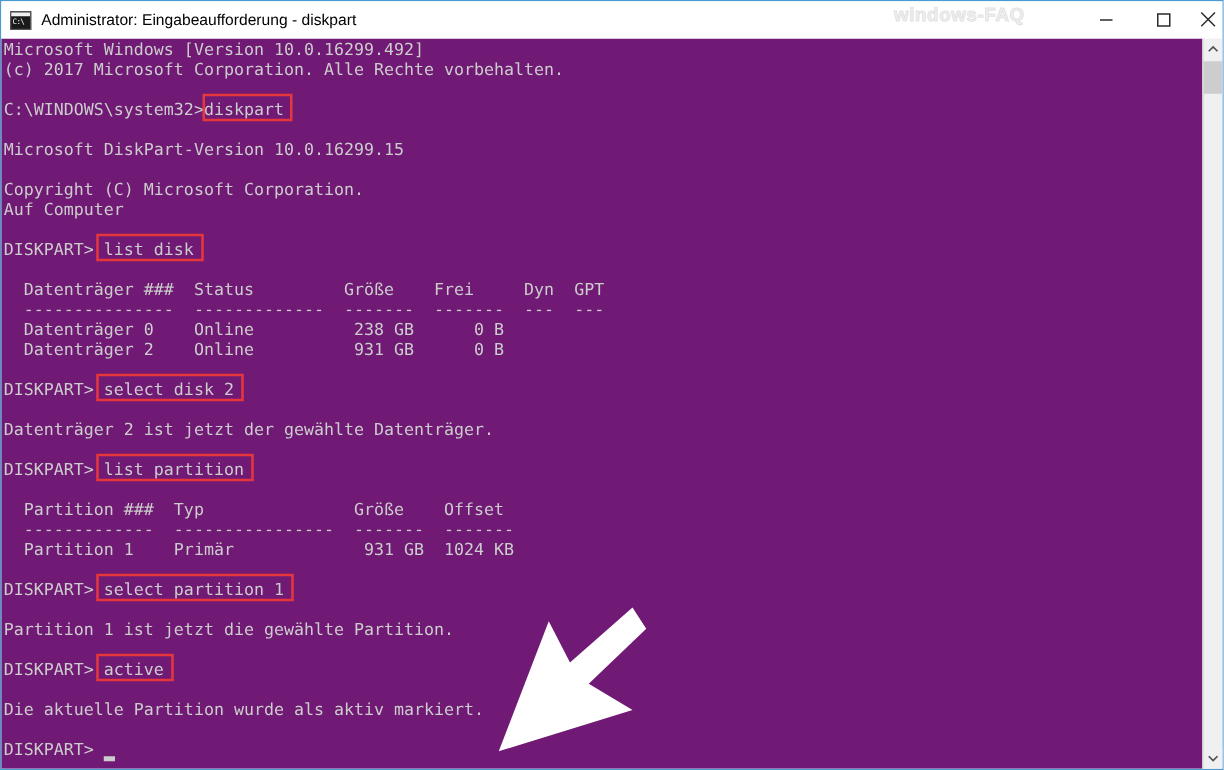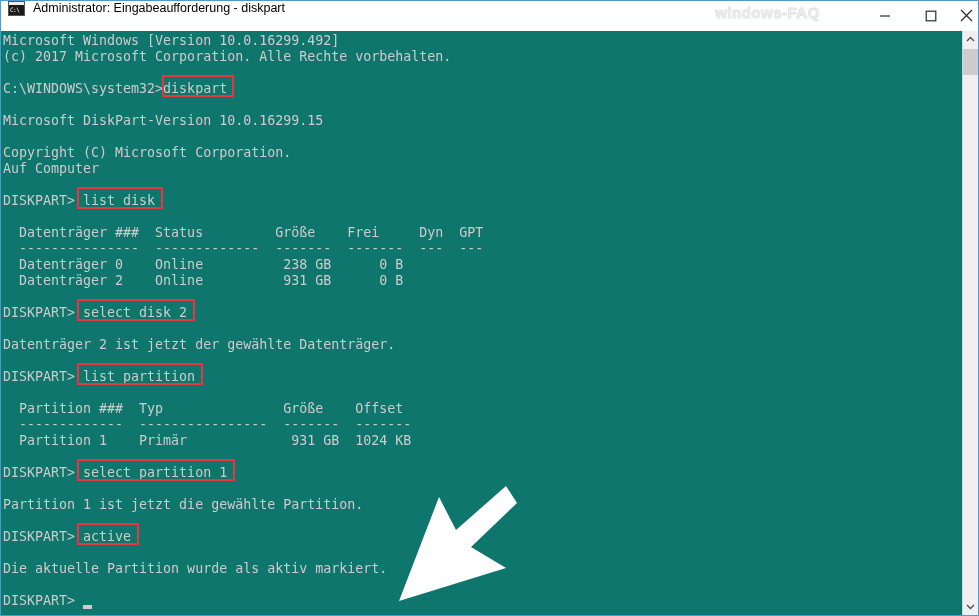--- a/index.html
+++ b/index.html
@@ -20,21 +20,21 @@
     overflow: hidden;
   }
   
   #titlebar {
     position: absolute;
     left: 0; top: 0;
     width: 977px;
     height: 30px;
     background: #ffffff;
     display: flex;
-    align-items: flex-start;
+    align-items: center;
   }
   #app-icon {
     width: 17px;
     height: 15px;
     margin-left: 7px;
     margin-right: 8px;
     background: #1a1a1a;
     border: 1px solid #555;
     box-sizing: border-box;
     position: relative;
@@ -192,21 +192,21 @@
       </svg>
     </div>
     <div class="caption-btn" id="btn-close">
       <svg width="13" height="13" viewBox="0 0 13 13">
         <line x1="1" y1="1" x2="12" y2="12" stroke="#2b2b2b" stroke-width="1.2"></line>
         <line x1="12" y1="1" x2="1" y2="12" stroke="#2b2b2b" stroke-width="1.2"></line>
       </svg>
     </div>
   </div>
 
-  <div id="console" style="background: #0f766e;">
+  <div id="console" style="background: #701a75;">
     <div id="console-text" style="color: rgb(204, 204, 204);"><div class="cline">Microsoft Windows [Version 10.0.16299.492]</div><div class="cline">(c) 2017 Microsoft Corporation. Alle Rechte vorbehalten.</div><div class="cline"></div><div class="cline">C:\WINDOWS\system32&gt;diskpart</div><div class="cline"></div><div class="cline">Microsoft DiskPart-Version 10.0.16299.15</div><div class="cline"></div><div class="cline">Copyright (C) Microsoft Corporation.</div><div class="cline">Auf Computer</div><div class="cline"></div><div class="cline">DISKPART&gt; list disk</div><div class="cline"></div><div class="cline">  Datenträger ###  Status         Größe    Frei     Dyn  GPT</div><div class="cline">  ---------------  -------------  -------  -------  ---  ---</div><div class="cline">  Datenträger 0    Online          238 GB      0 B</div><div class="cline">  Datenträger 2    Online          931 GB      0 B</div><div class="cline"></div><div class="cline">DISKPART&gt; select disk 2</div><div class="cline"></div><div class="cline">Datenträger 2 ist jetzt der gewählte Datenträger.</div><div class="cline"></div><div class="cline">DISKPART&gt; list partition</div><div class="cline"></div><div class="cline">  Partition ###  Typ               Größe    Offset</div><div class="cline">  -------------  ----------------  -------  -------</div><div class="cline">  Partition 1    Primär             931 GB  1024 KB</div><div class="cline"></div><div class="cline">DISKPART&gt; select partition 1</div><div class="cline"></div><div class="cline">Partition 1 ist jetzt die gewählte Partition.</div><div class="cline"></div><div class="cline">DISKPART&gt; active</div><div class="cline"></div><div class="cline">Die aktuelle Partition wurde als aktiv markiert.</div><div class="cline"></div><div class="cline">DISKPART&gt; </div></div>
 
     <div id="cursor" style="left: 81.5px; top: 574px;"></div>
 
     <div id="highlights">
         <div class="hl" style="left: 161px; top: 44px; width: 72px; height: 22px; border-color: rgb(232, 55, 60);"></div>
         <div class="hl" style="left: 76px; top: 156px; width: 86px; height: 22px; border-color: rgb(232, 55, 60);"></div>
         <div class="hl" style="left: 76px; top: 268px; width: 118px; height: 22px; border-color: rgb(232, 55, 60);"></div>
         <div class="hl" style="left: 76px; top: 332px; width: 126px; height: 22px; border-color: rgb(232, 55, 60);"></div>
         <div class="hl" style="left: 76px; top: 428px; width: 158px; height: 22px; border-color: rgb(232, 55, 60);"></div>

